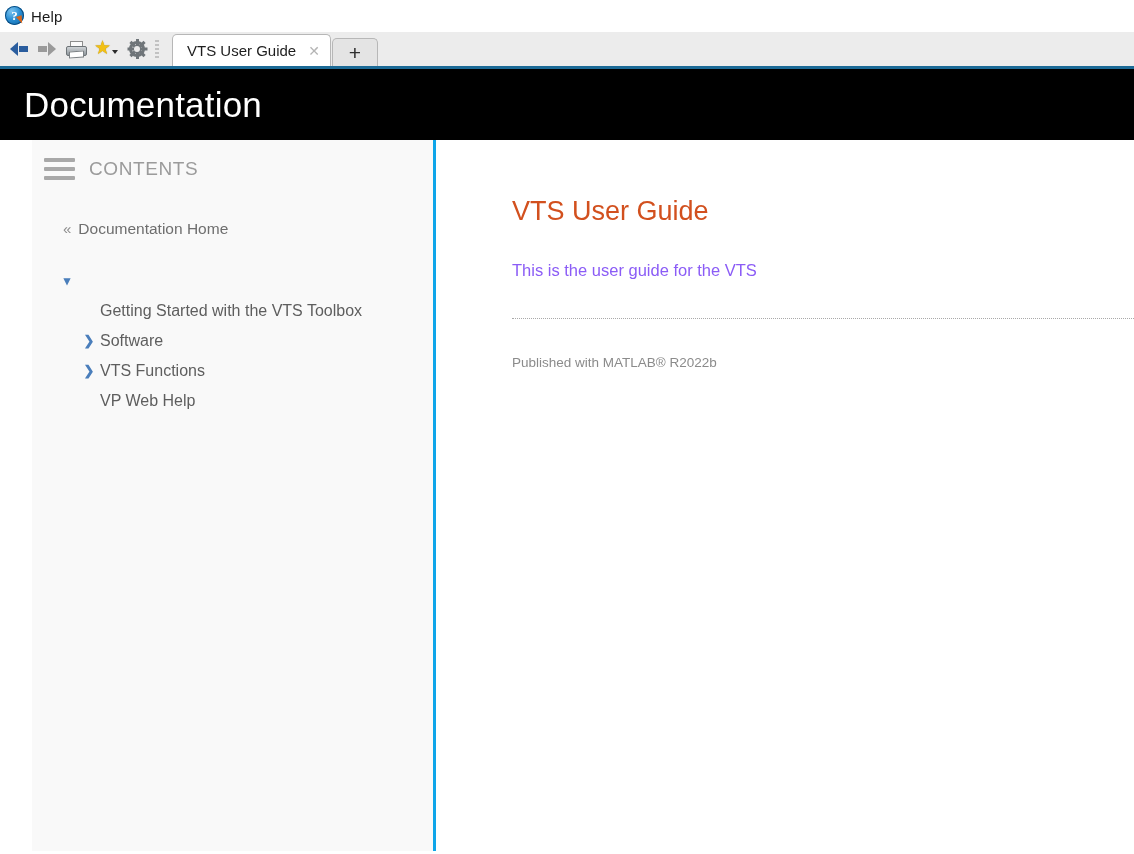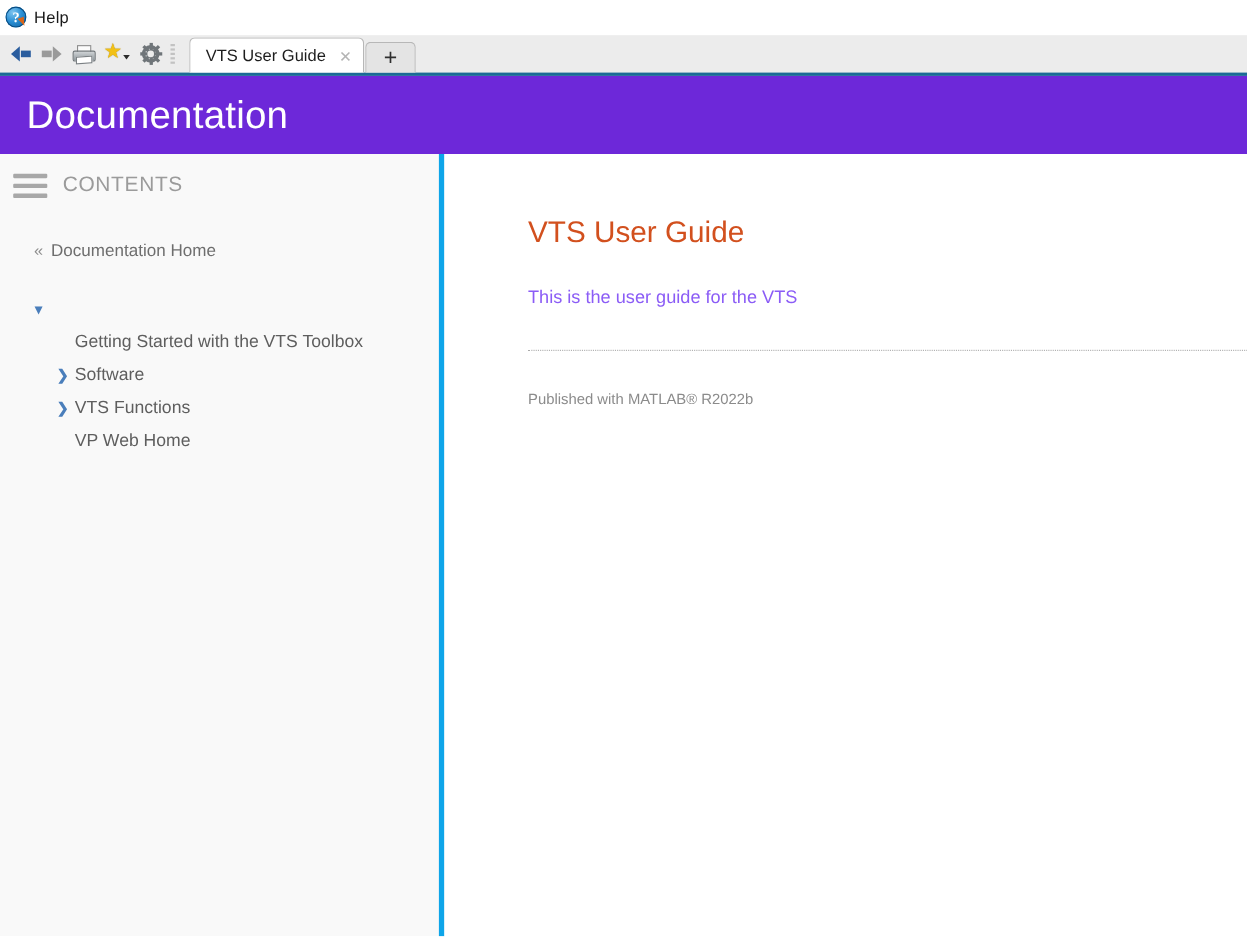--- a/index.html
+++ b/index.html
@@ -235,21 +235,21 @@
     align-items: center;
     justify-content: center;
     color: #2f2f2f;
     font-size: 21px;
     line-height: 1;
   }
 
   
   .dochdr {
     height: 71px;
-    background: #6d28d9;
+    background: #000000;
     display: flex;
     align-items: center;
     box-sizing: border-box;
     padding-left: 24px;
   }
   .dochdr-title {
     color: #ffffff;
     font-size: 35px;
     font-weight: normal;
     letter-spacing: .2px;
@@ -257,23 +257,24 @@
 
   
   .split {
     display: flex;
     height: 711px;
   }
   .sidebar {
     width: 404px;
     flex: 0 0 404px;
     background: #f9f9f9;
-    border-right: 5px solid #0ea5e9;
+    border-right: 3px solid #0ea5e9;
     box-sizing: border-box;
     overflow: hidden;
+    margin-left: 32px;
   }
   .contents-row {
     display: flex;
     align-items: center;
     padding: 18px 0 0 12px;
   }
   .hamburger {
     width: 31px;
     display: flex;
     flex-direction: column;
@@ -487,21 +488,21 @@
         <span class="tree-text">Software</span>
       </div>
 
       <div class="tree-item level2">
         <span class="tw">❯</span>
         <span class="tree-text">VTS Functions</span>
       </div>
 
       <div class="tree-item level2">
         <span class="tw blank">▸</span>
-        <span class="tree-text">VP Web Home</span>
+        <span class="tree-text">VP Web Help</span>
       </div>
 
     </div>
   </div>
 
   <div class="content">
     <h1 class="content-title">VTS User Guide</h1>
     <p class="content-para">This is the user guide for the VTS</p>
     <hr class="content-rule">
     <p class="content-footer">Published with MATLAB® R2022b</p>

